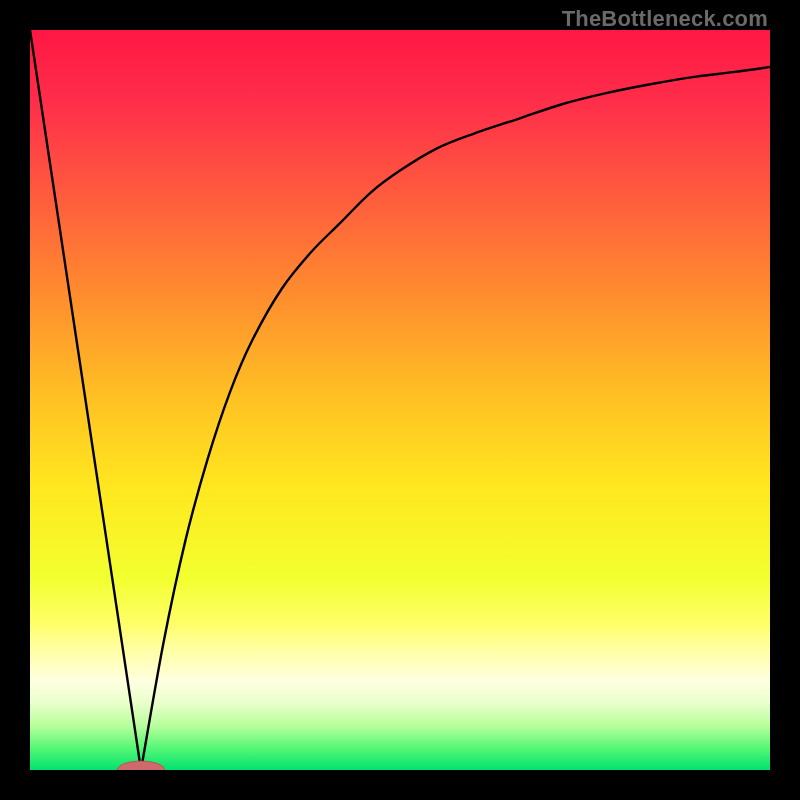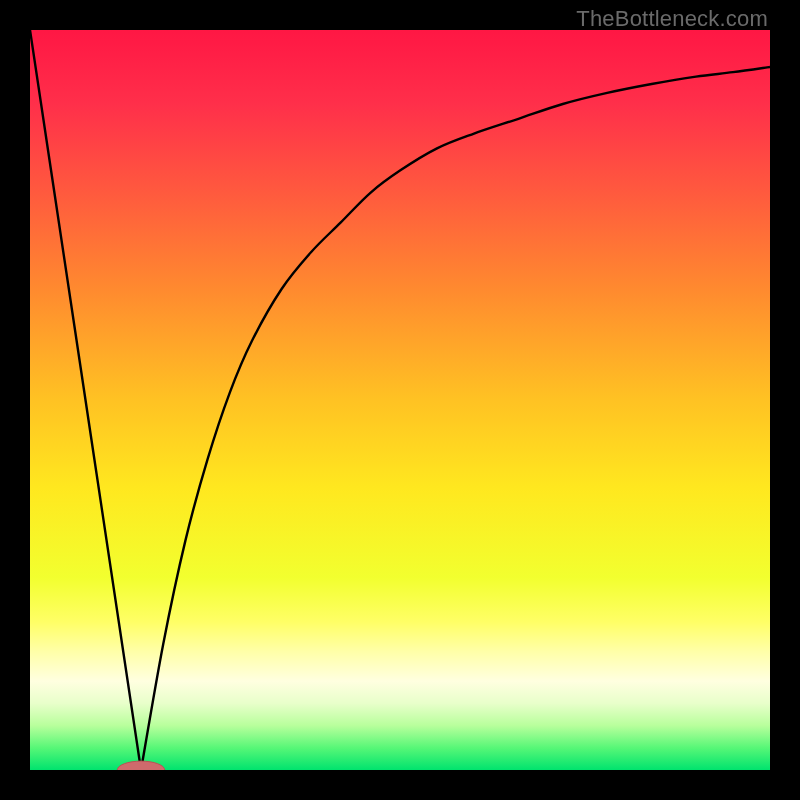--- a/index.html
+++ b/index.html
@@ -24,21 +24,21 @@
     width: 740px;
     height: 740px;
     overflow: hidden;
   }
   .watermark {
     position: absolute;
     top: 6px;
     right: 32px;
     color: #6a6a6a;
     font-size: 22px;
-    font-weight: 400;
+    font-weight: 700;
     letter-spacing: 0.2px;
     user-select: none;
   }
   svg { display: block; }
 </style>
 </head>
 <body>
 
 <div class="frame">
   <div class="watermark">TheBottleneck.com</div>

